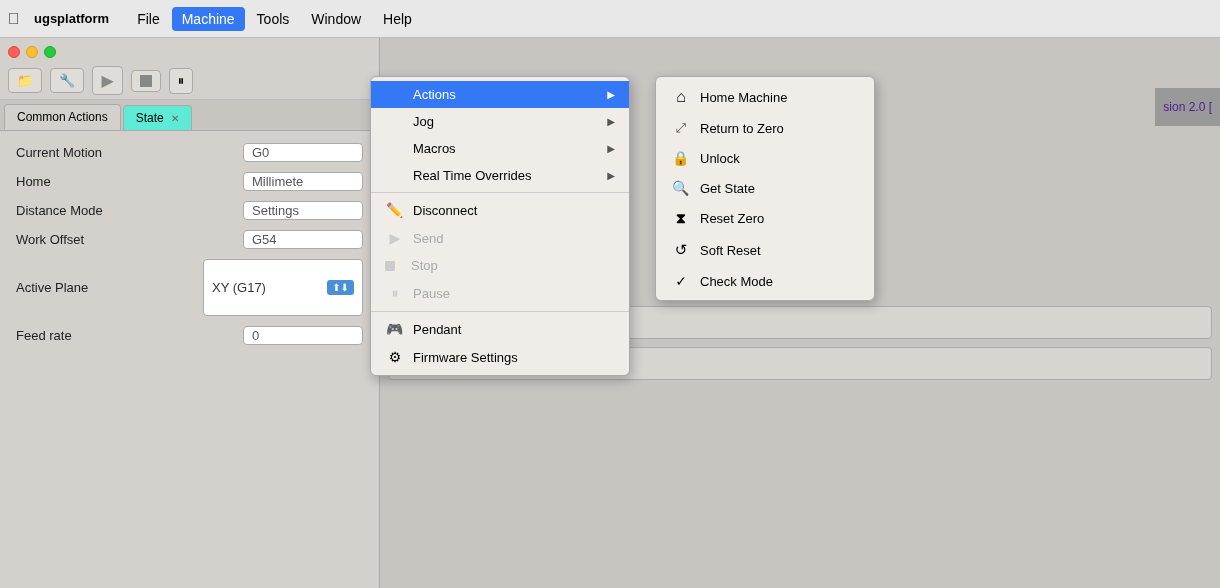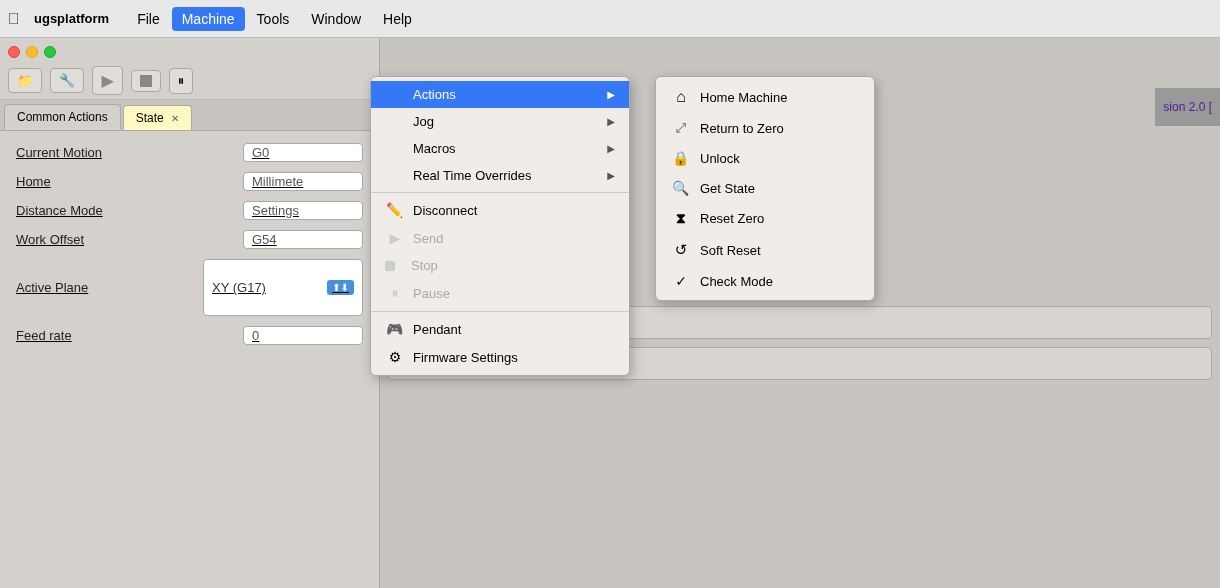--- a/index.html
+++ b/index.html
@@ -68,21 +68,21 @@
     .tab-bar {
       display: flex;
       align-items: center;
       background: #c8c4c0;
       border-bottom: 1px solid #aaa;
       padding: 4px 4px 0 4px;
       text-align: center;
     }
     .tab {
       padding: 5px 12px;
-      background: #fef9c3;
+      background: #5eead4;
       border: 1px solid #aaa;
       border-bottom: none;
       border-radius: 4px 4px 0 0;
       cursor: pointer;
       font-size: 12px;
       margin-right: 2px;
     }
     .tab.active {
       background: #d4d0cc;
       border-bottom: 1px solid #d4d0cc;
@@ -97,21 +97,20 @@
     .state-fields {
       padding: 12px 16px;
       display: flex;
       flex-direction: column;
       gap: 10px;
     }
     .field-row {
       display: flex;
       align-items: center;
       justify-content: space-between;
-      text-decoration: underline;
     }
     .field-label {
       font-size: 13px;
       color: #222;
       min-width: 120px;
     }
     .field-value {
       background: white;
       border: 1px solid #aaa;
       border-radius: 4px;

